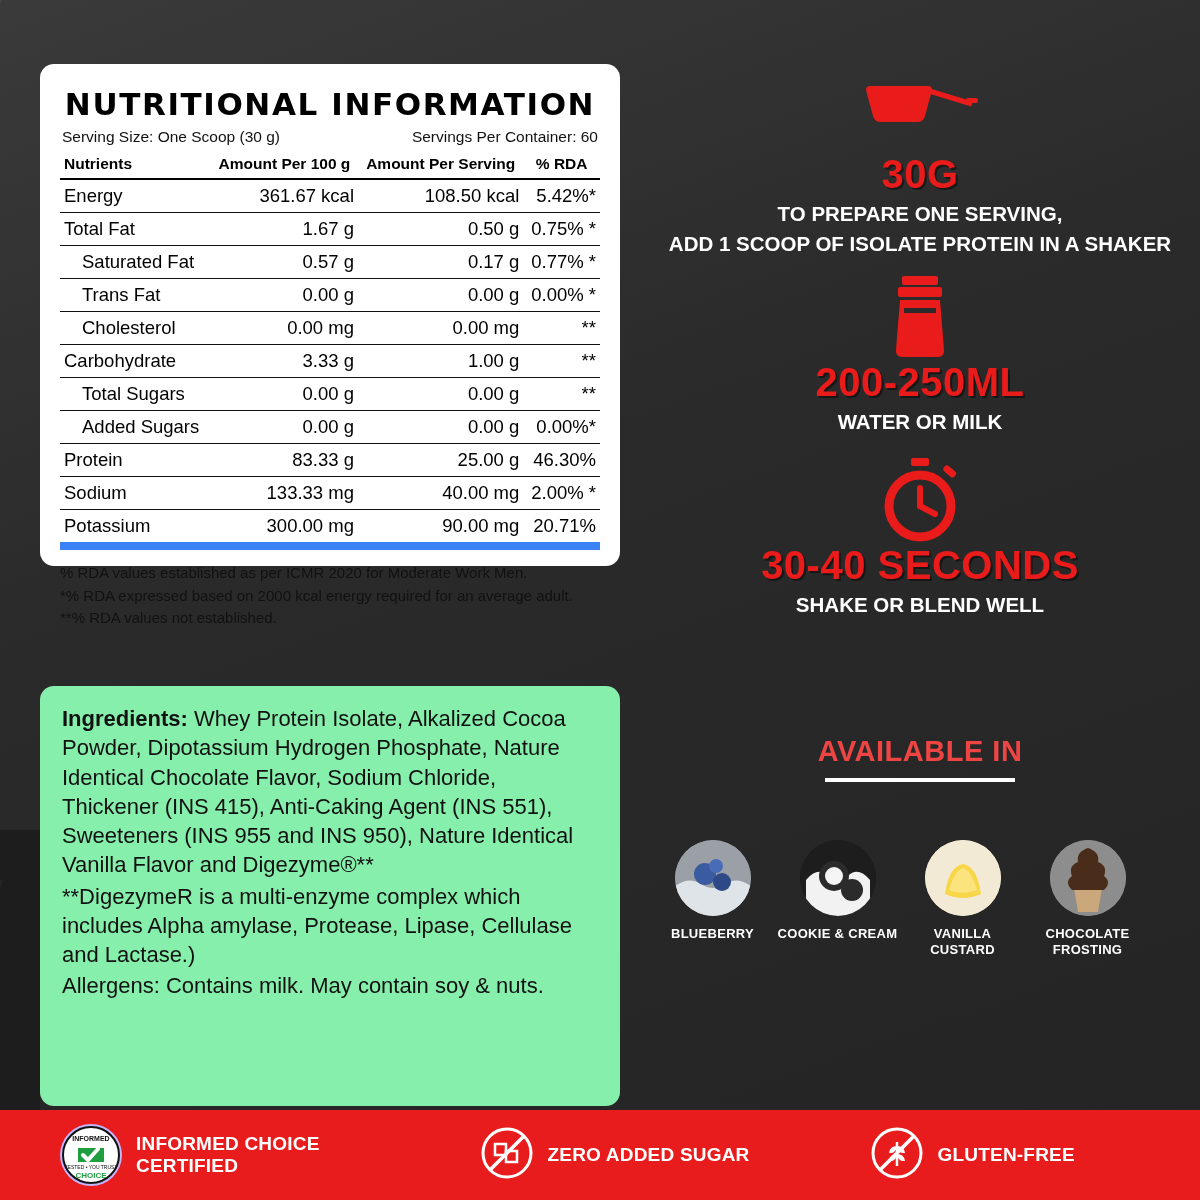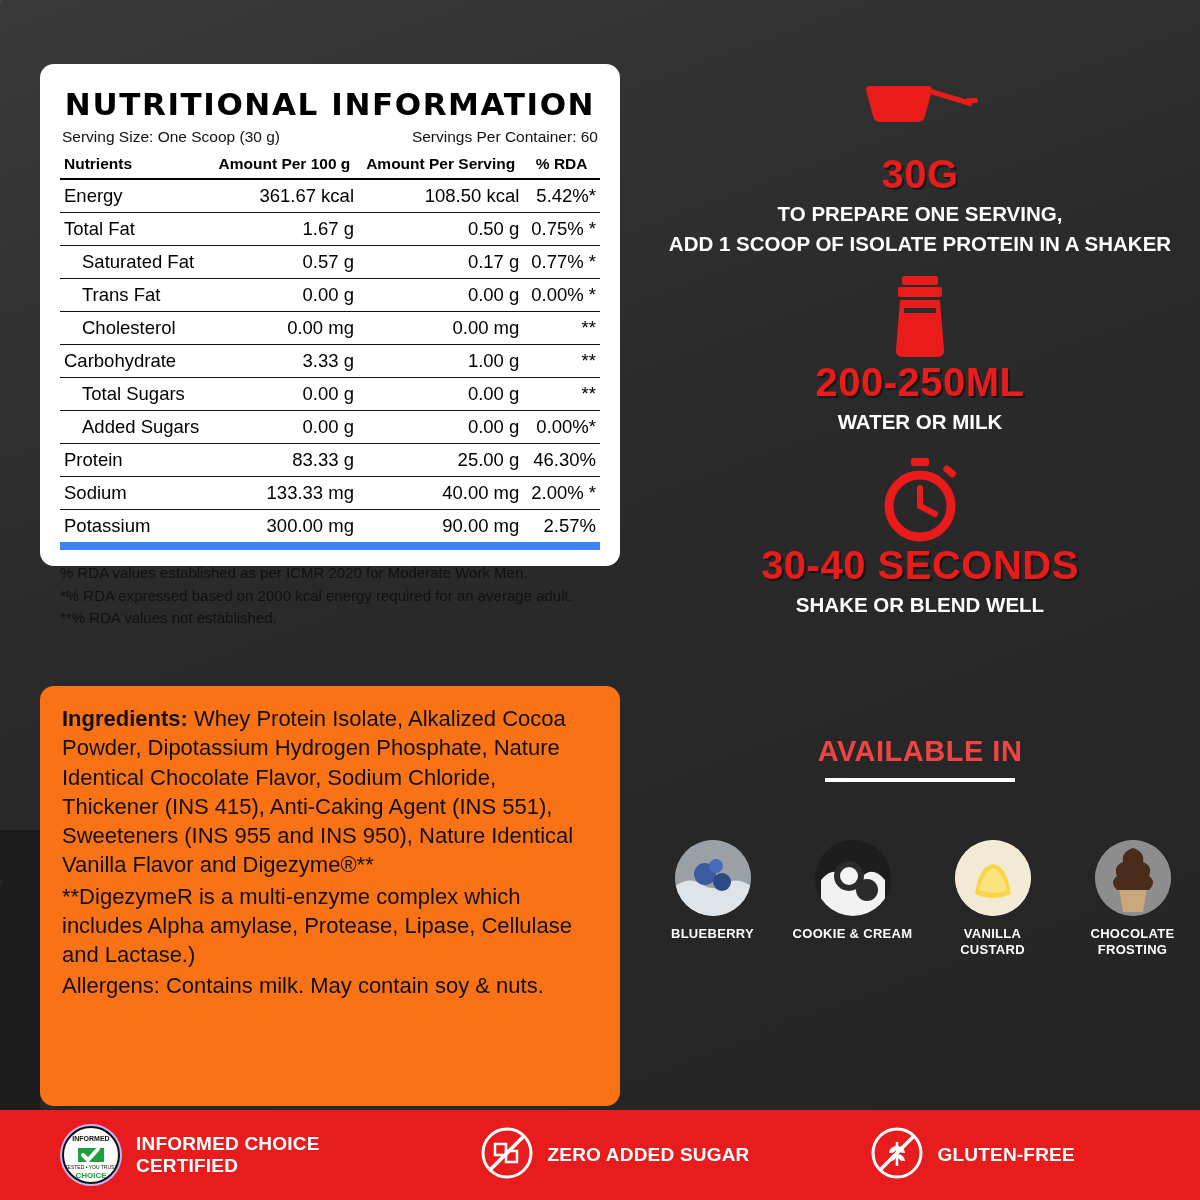--- a/index.html
+++ b/index.html
@@ -76,21 +76,21 @@
     margin-top: 12px;
     font-size: 15px;
     line-height: 1.5;
     color: #111;
   }
 
   .ing-card {
     position: absolute;
     left: 40px; top: 686px;
     width: 580px; height: 420px;
-    background: #f97316;
+    background: #86efac;
     border-radius: 14px;
     padding: 18px 22px;
     font-size: 22px;
     line-height: 1.33;
     color: #111;
     overflow: hidden;
   }
   .ing-card b { font-weight: bold; }
   .ing-p { margin-bottom: 2px; }
 
@@ -110,21 +110,21 @@
 
   .avail-wrap { position: absolute; left: 640px; top: 735px; width: 560px; text-align: center; }
   .avail-title {
     color: #ef4444; font-weight: bold; font-size: 29px; letter-spacing: .5px;
     display: inline-block; padding-bottom: 10px;
   }
   .avail-rule { width: 190px; height: 4px; background: #fff; margin: 0 auto; }
 
   .flavors {
     position: absolute; left: 650px; top: 840px; width: 545px;
-    display: flex; justify-content: space-between;
+    display: flex; 
   }
   .flavor { width: 125px; text-align: center; }
   .flavor-circle {
     width: 76px; height: 76px; border-radius: 50%;
     margin: 0 auto 10px auto;
     display: flex; align-items: center; justify-content: center;
     overflow: hidden;
   }
   .flavor-label {
     color: #fff; font-weight: bold; font-size: 13px; line-height: 1.25;
@@ -231,21 +231,21 @@
         <tr>
           <td class="c1">Sodium</td>
           <td class="c2">133.33 mg</td>
           <td class="c3">40.00 mg</td>
           <td class="c4">2.00% *</td>
         </tr>
         <tr>
           <td class="c1">Potassium</td>
           <td class="c2">300.00 mg</td>
           <td class="c3">90.00 mg</td>
-          <td class="c4">2.57%</td>
+          <td class="c4">20.71%</td>
         </tr>
       </tbody>
   </table>
   <div class="notes">
     <div>% RDA values established as per ICMR 2020 for Moderate Work Men.</div>
     <div>*% RDA expressed based on 2000 kcal energy required for an average adult.</div>
     <div>**% RDA values not established.</div>
   </div>
 </div>
 

